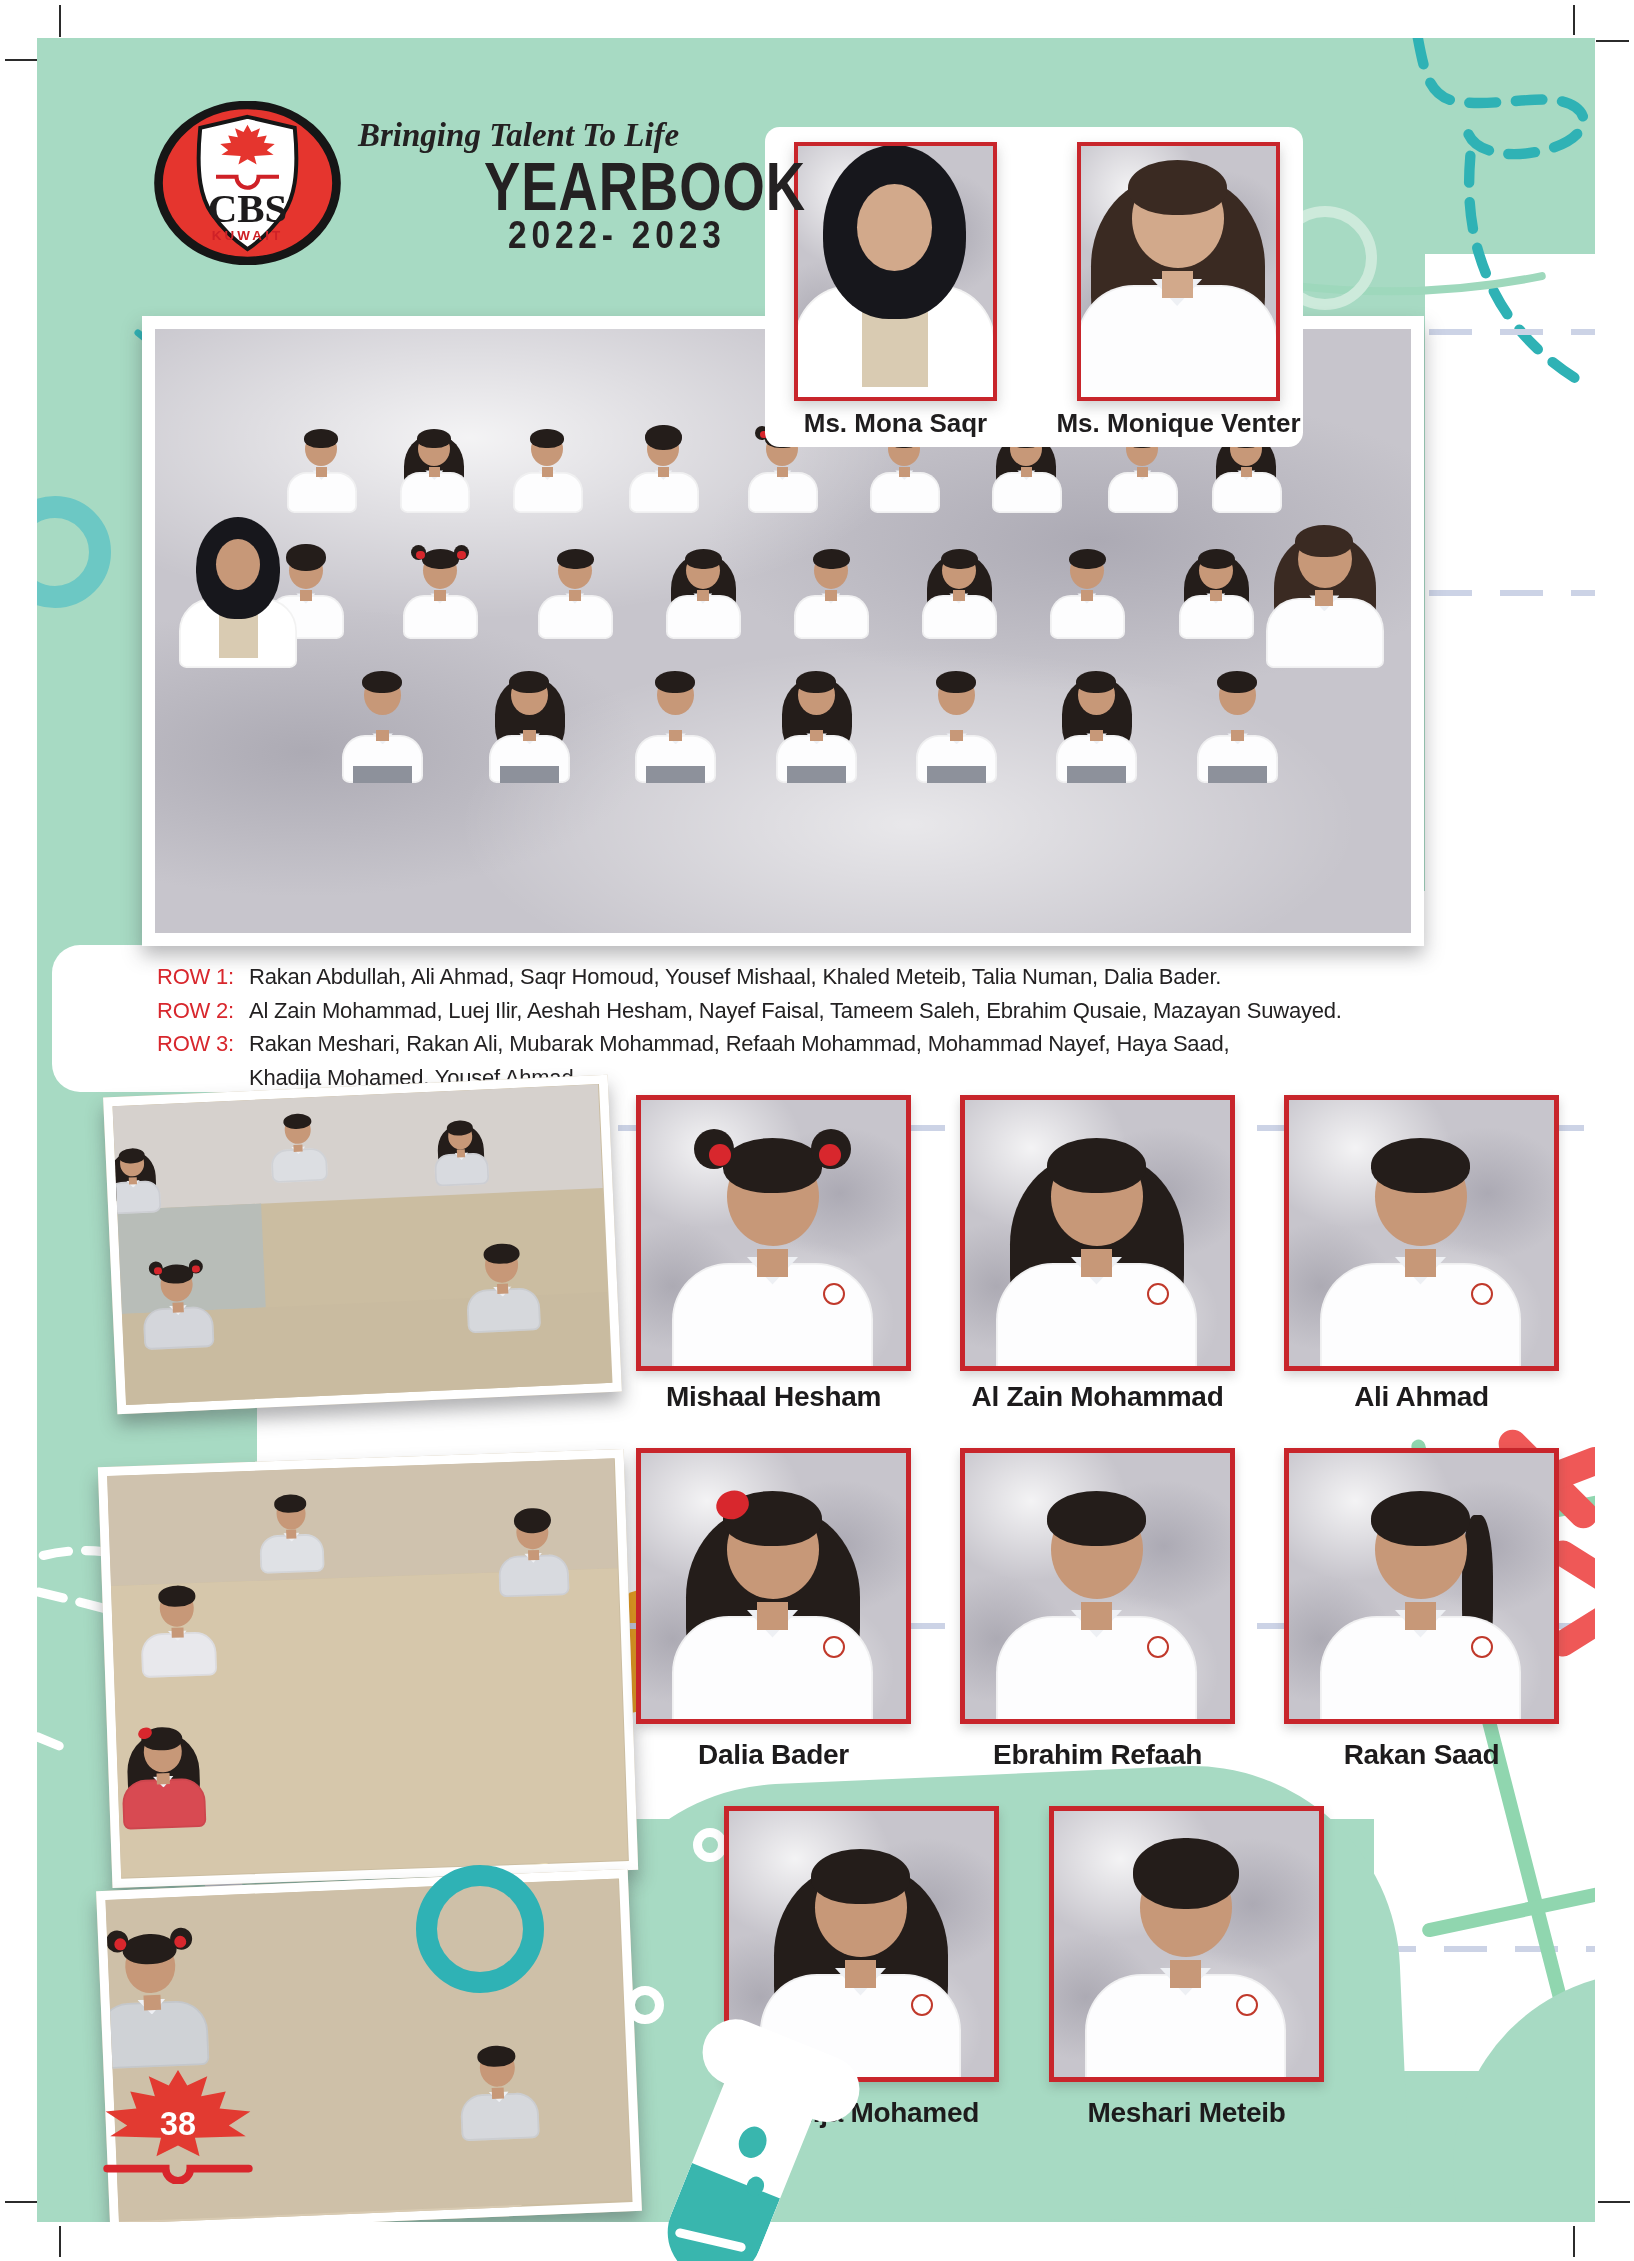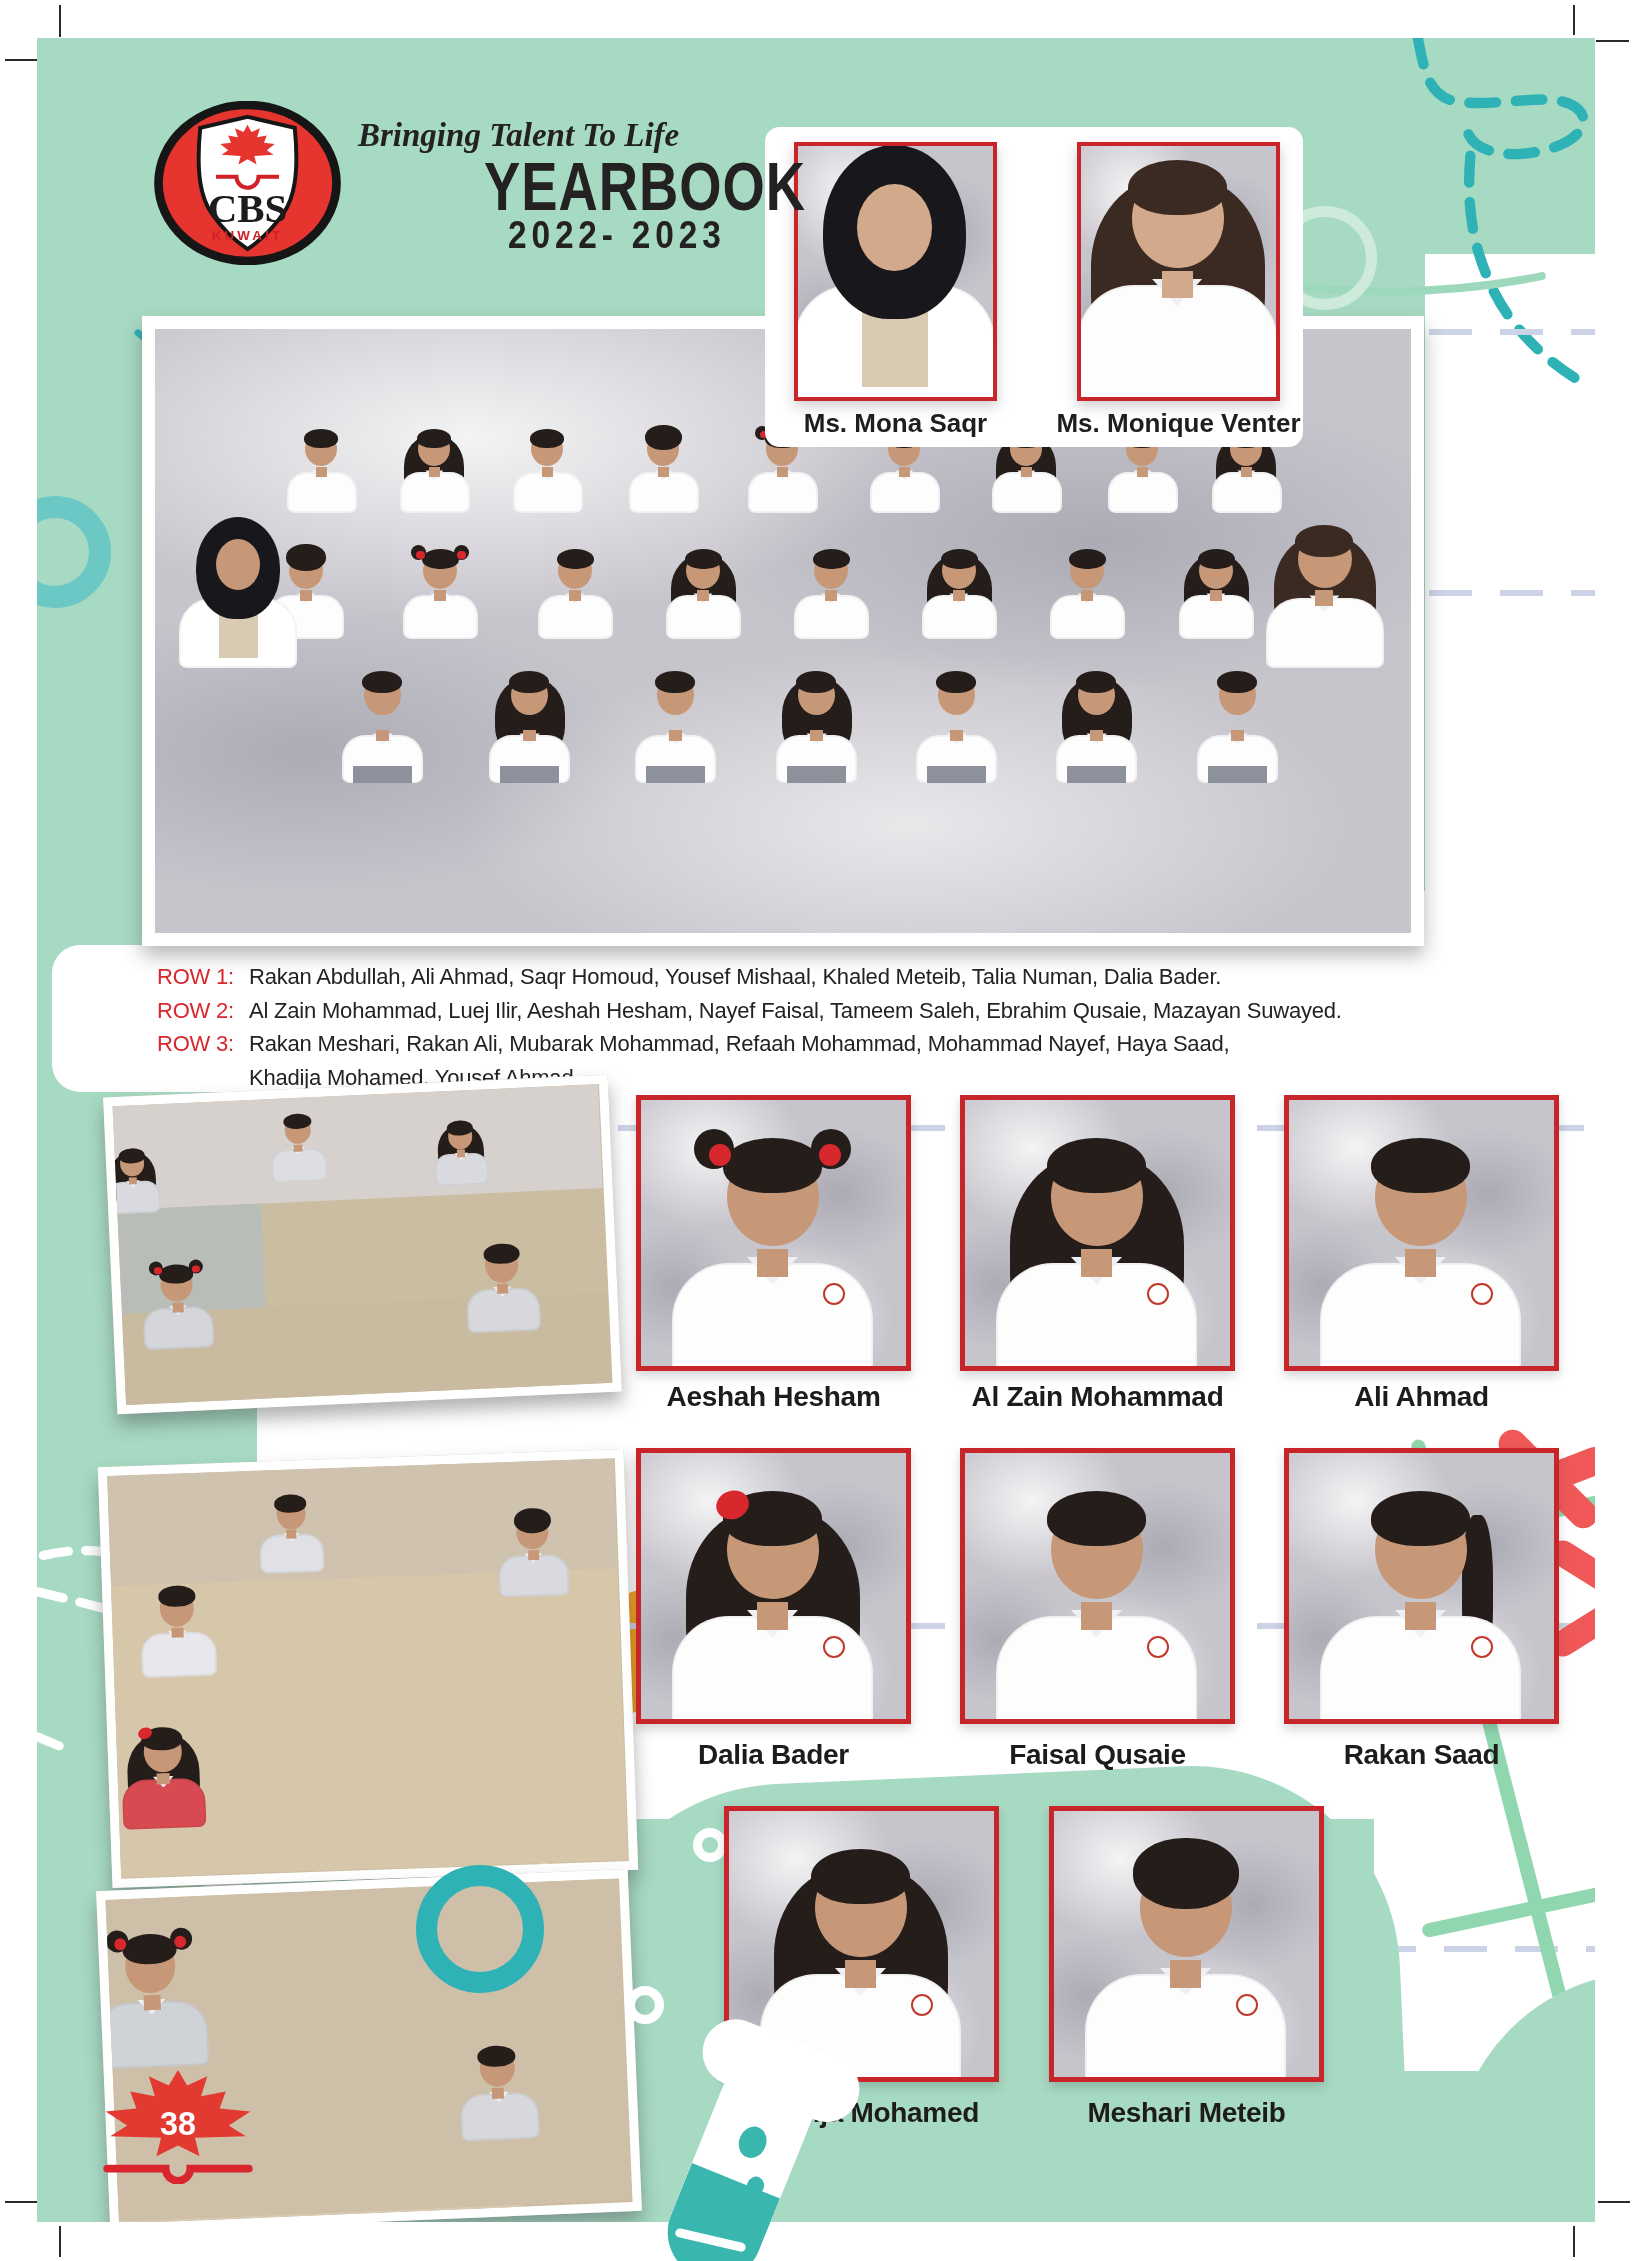--- a/index.html
+++ b/index.html
@@ -561,21 +561,21 @@
           <div class="fig" style="position: absolute; left: 22px; top: 16px; width: 220px; height: 266px;">
             <div style="left: 9.2px; top: 147px; width: 201px; height: 119px; background: rgb(253, 253, 254); border-radius: 57px 57px 7.3px 7.3px; box-shadow: rgba(0, 0, 0, 0.05) 0px 0px 0px 1.8px inset;"></div>
             <div style="left: 84px; top: 141px; width: 51px; height: 27.5px; background: rgb(238, 240, 244); clip-path: polygon(50% 100%, 0px 0px, 100% 0px);"></div>
             <div style="left: 94px; top: 133px; width: 31px; height: 27.5px; background: rgb(199, 152, 120);"></div>
             <div style="left: 160px; top: 167px; width: 18.3px; height: 18.3px; background: rgb(255, 255, 255); border: 2.4px solid rgb(192, 57, 43); border-radius: 50%;"></div>
             <div style="left: 64px; top: 31px; width: 92px; height: 99px; background: rgb(199, 152, 120); border-radius: 50%;"></div>
             <div style="left: 60px; top: 22px; width: 99px; height: 55px; background: rgb(36, 29, 26); border-radius: 50% 50% 45% 45%;"></div>
           </div>
         </div>
       </div>
-    <div class="abs student-name" style="left:599px;top:1343px;z-index:5;">Aeshah Hesham</div>
+    <div class="abs student-name" style="left:599px;top:1343px;z-index:5;">Mishaal Hesham</div>
     <div class="abs student-name" style="left:923px;top:1343px;z-index:5;">Al Zain Mohammad</div>
     <div class="abs student-name" style="left:1247px;top:1343px;z-index:5;">Ali Ahmad</div>
 
     <div class="abs portrait" style="left:599px;top:1410px;z-index:5;">
         <div class="photo marble">
           <div class="fig" style="position: absolute; left: 22px; top: 16px; width: 220px; height: 266px;">
             <div style="left: 23px; top: 38px; width: 174px; height: 201px; background: rgb(36, 29, 26); border-radius: 45% 45% 40% 40%;"></div>
             <div style="left: 9.2px; top: 147px; width: 201px; height: 119px; background: rgb(253, 253, 254); border-radius: 57px 57px 7.3px 7.3px; box-shadow: rgba(0, 0, 0, 0.05) 0px 0px 0px 1.8px inset;"></div>
             <div style="left: 84px; top: 141px; width: 51px; height: 27.5px; background: rgb(238, 240, 244); clip-path: polygon(50% 100%, 0px 0px, 100% 0px);"></div>
             <div style="left: 94px; top: 133px; width: 31px; height: 27.5px; background: rgb(199, 152, 120);"></div>
@@ -605,21 +605,21 @@
             <div style="left: 9.2px; top: 147px; width: 201px; height: 119px; background: rgb(253, 253, 254); border-radius: 57px 57px 7.3px 7.3px; box-shadow: rgba(0, 0, 0, 0.05) 0px 0px 0px 1.8px inset;"></div>
             <div style="left: 84px; top: 141px; width: 51px; height: 27.5px; background: rgb(238, 240, 244); clip-path: polygon(50% 100%, 0px 0px, 100% 0px);"></div>
             <div style="left: 94px; top: 133px; width: 31px; height: 27.5px; background: rgb(199, 152, 120);"></div>
             <div style="left: 160px; top: 167px; width: 18.3px; height: 18.3px; background: rgb(255, 255, 255); border: 2.4px solid rgb(192, 57, 43); border-radius: 50%;"></div>
             <div style="left: 64px; top: 31px; width: 92px; height: 99px; background: rgb(199, 152, 120); border-radius: 50%;"></div>
             <div style="left: 60px; top: 22px; width: 99px; height: 55px; background: rgb(36, 29, 26); border-radius: 50% 50% 45% 45%;"></div>
           </div>
         </div>
       </div>
     <div class="abs student-name" style="left:599px;top:1701px;z-index:5;">Dalia Bader</div>
-    <div class="abs student-name" style="left:923px;top:1701px;z-index:5;">Faisal Qusaie</div>
+    <div class="abs student-name" style="left:923px;top:1701px;z-index:5;">Ebrahim Refaah</div>
     <div class="abs student-name" style="left:1247px;top:1701px;z-index:5;">Rakan Saad</div>
 
     <div class="abs portrait" style="left:687px;top:1768px;z-index:5;">
         <div class="photo marble">
           <div class="fig" style="position: absolute; left: 22px; top: 16px; width: 220px; height: 266px;">
             <div style="left: 23px; top: 38px; width: 174px; height: 201px; background: rgb(36, 29, 26); border-radius: 45% 45% 40% 40%;"></div>
             <div style="left: 9.2px; top: 147px; width: 201px; height: 119px; background: rgb(253, 253, 254); border-radius: 57px 57px 7.3px 7.3px; box-shadow: rgba(0, 0, 0, 0.05) 0px 0px 0px 1.8px inset;"></div>
             <div style="left: 84px; top: 141px; width: 51px; height: 27.5px; background: rgb(238, 240, 244); clip-path: polygon(50% 100%, 0px 0px, 100% 0px);"></div>
             <div style="left: 94px; top: 133px; width: 31px; height: 27.5px; background: rgb(199, 152, 120);"></div>
             <div style="left: 160px; top: 167px; width: 18.3px; height: 18.3px; background: rgb(255, 255, 255); border: 2.4px solid rgb(192, 57, 43); border-radius: 50%;"></div>

